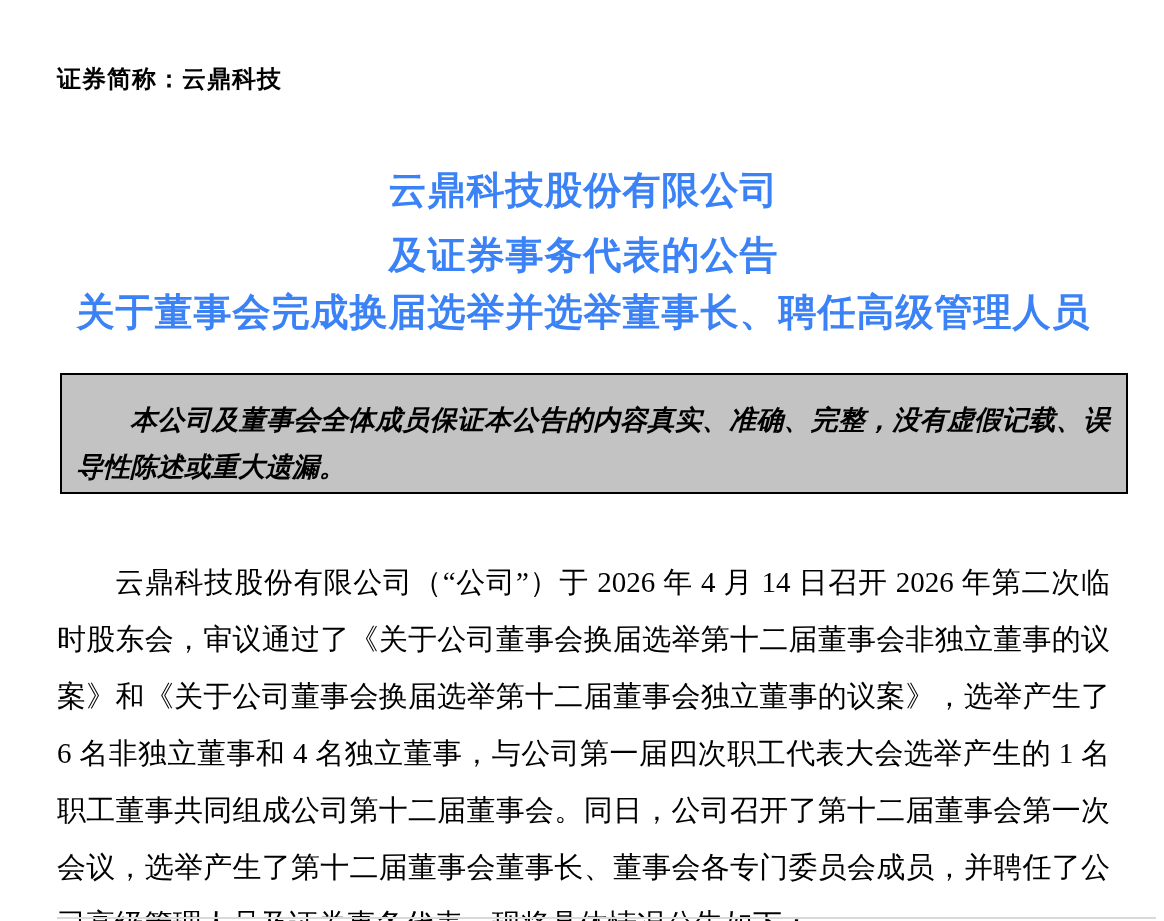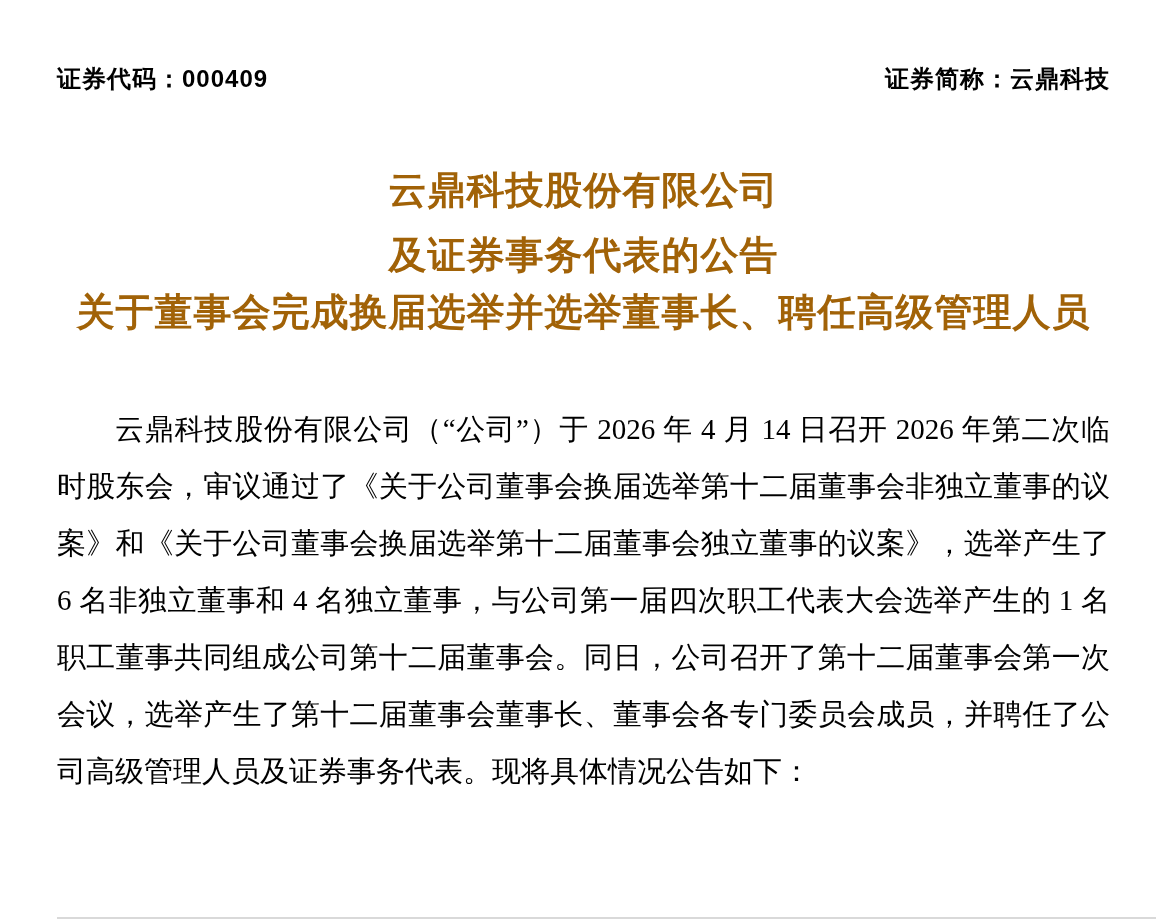--- a/index.html
+++ b/index.html
@@ -29,21 +29,21 @@
     line-height: 30px;
     letter-spacing: 1px;
     white-space: nowrap;
   }
   
   .title-block {
     margin-top: 68px;
     text-align: center;
     font-family: "Liberation Sans", sans-serif;
     font-weight: 700;
-    color: #a16207;
+    color: #3b82f6;
   }
   .title-company {
     font-size: 38px;
     line-height: 56px;
     margin-bottom: 9px;
     letter-spacing: 1px;
   }
   .title-line {
     font-size: 38px;
     line-height: 57px;
@@ -85,28 +85,30 @@
     height: 2px;
     background: #d9d9d9;
   }
 </style>
 </head>
 <body>
 
 <div class="page">
 
   <div class="doc-header">
-    <span>证券代码：000409</span>
     <span>证券简称：云鼎科技</span>
   </div>
 
   <div class="title-block">
     <div class="title-company">云鼎科技股份有限公司</div>
     <div class="title-line">及证券事务代表的公告</div>
     <div class="title-line">关于董事会完成换届选举并选举董事长、聘任高级管理人员</div>
   </div>
 
+  <div class="disclaimer-box">
+    <p class="disclaimer-text">本公司及董事会全体成员保证本公告的内容真实、准确、完整，没有虚假记载、误导性陈述或重大遗漏。</p>
+  </div>
 
   <p class="body-paragraph">云鼎科技股份有限公司（“公司”）于 2026 年 4 月 14 日召开 2026 年第二次临时股东会，审议通过了《关于公司董事会换届选举第十二届董事会非独立董事的议案》和《关于公司董事会换届选举第十二届董事会独立董事的议案》，选举产生了 6 名非独立董事和 4 名独立董事，与公司第一届四次职工代表大会选举产生的 1 名职工董事共同组成公司第十二届董事会。同日，公司召开了第十二届董事会第一次会议，选举产生了第十二届董事会董事长、董事会各专门委员会成员，并聘任了公司高级管理人员及证券事务代表。现将具体情况公告如下：</p>
 
   <div class="bottom-rule"></div>
 
 </div>
 
 </body></html>

